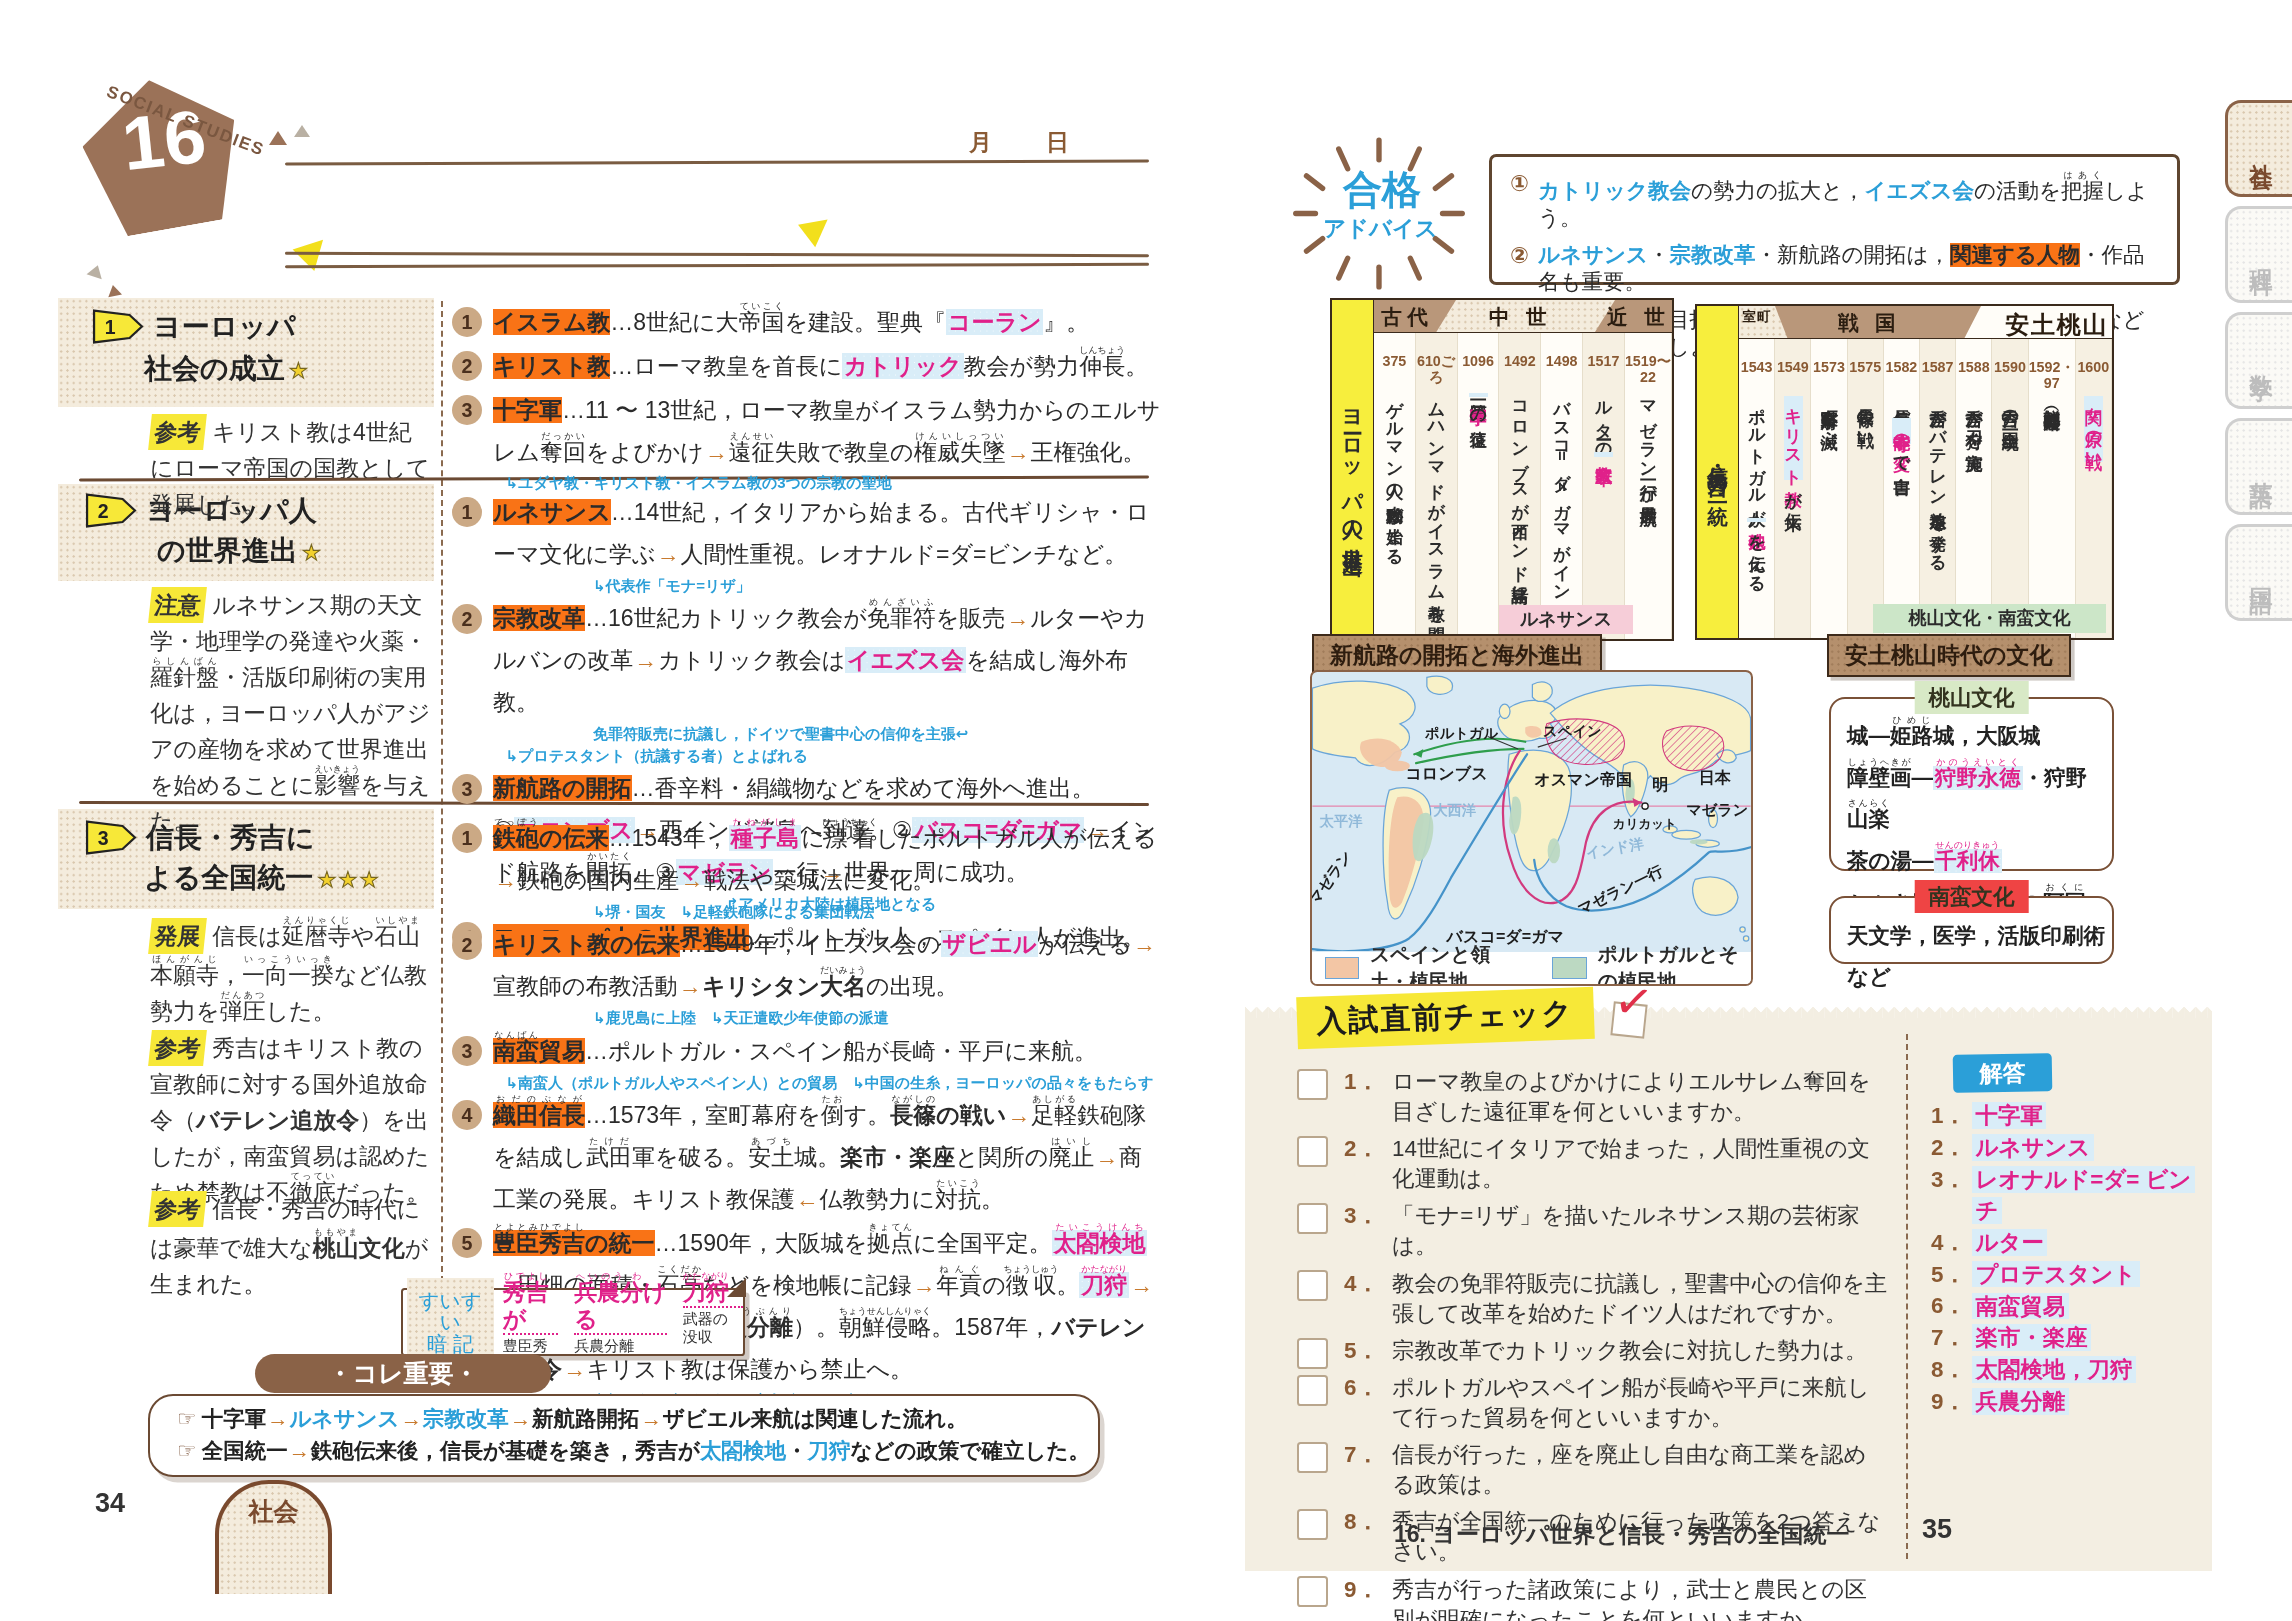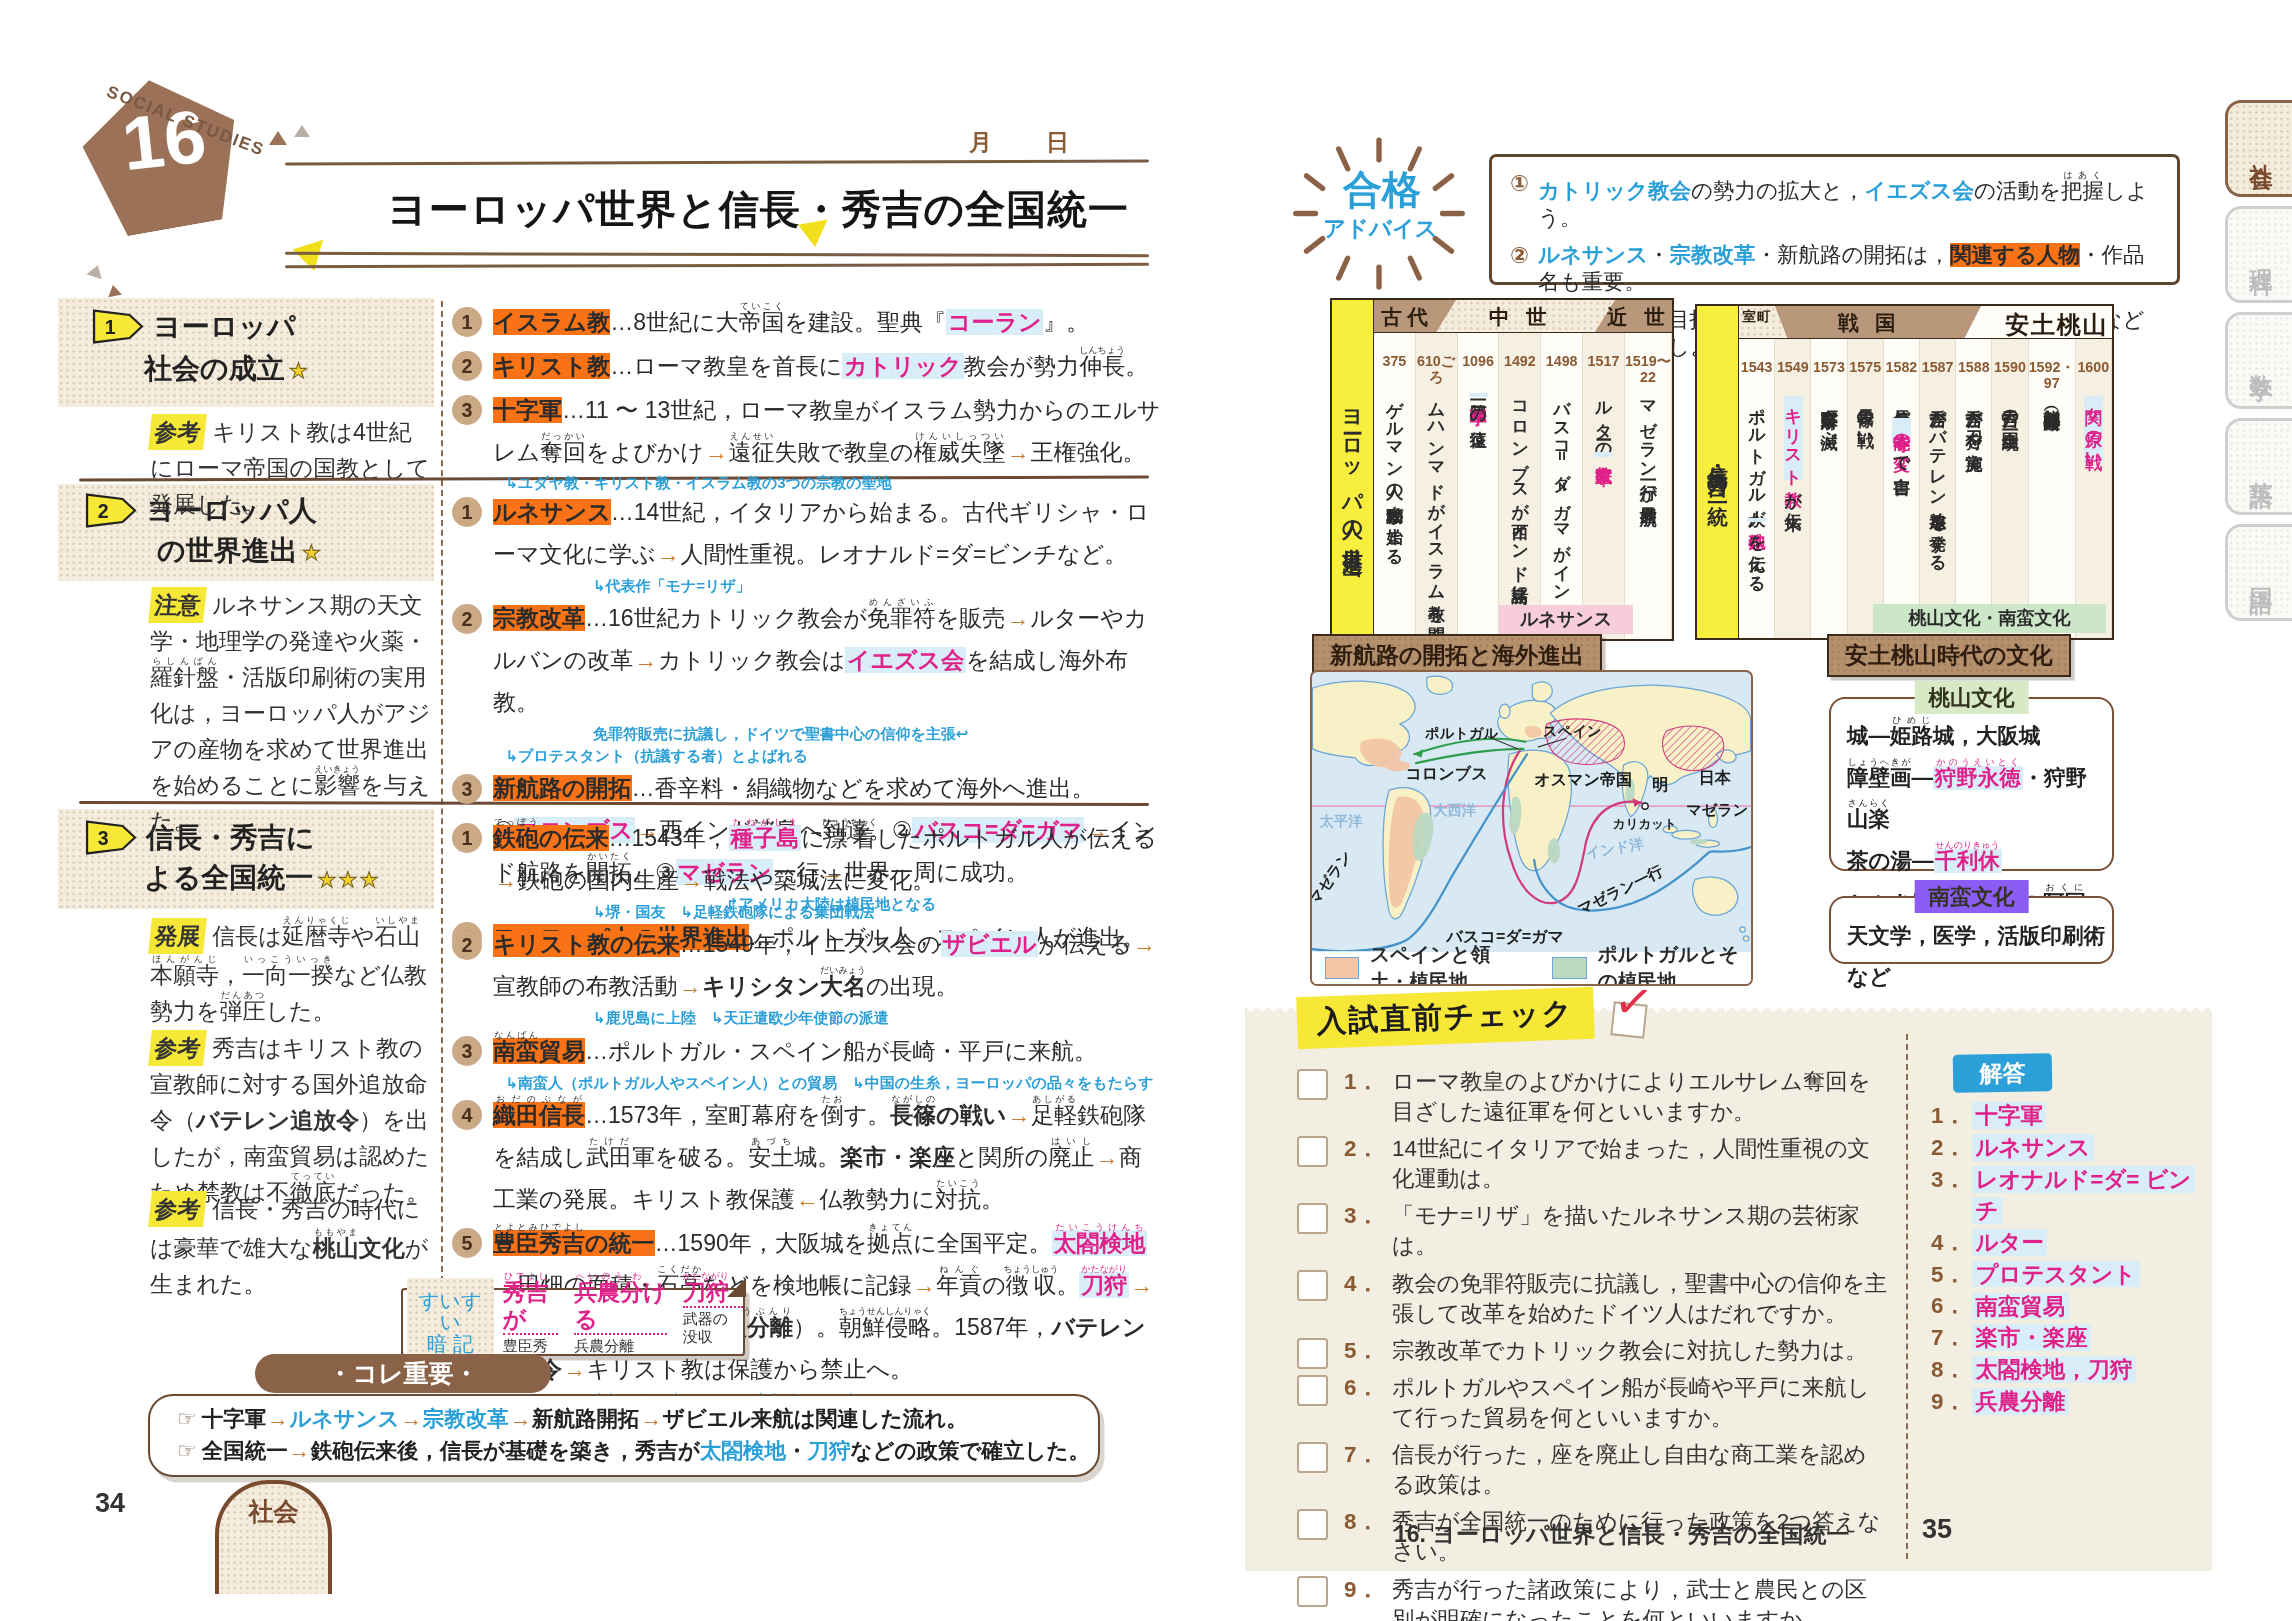--- a/index.html
+++ b/index.html
@@ -113,21 +113,20 @@
   <div class="abs tri" style="left:269px;top:131px;border-left:9px solid transparent;border-right:9px solid transparent;border-bottom:14.3px solid #9b7258;"></div>
   <div class="abs tri" style="left:294px;top:125px;border-left:8px solid transparent;border-right:8px solid transparent;border-bottom:12.5px solid #b9b0a3;"></div>
   <div class="abs tri" style="left:88px;top:265px;border-left:8px solid transparent;border-right:8px solid transparent;border-bottom:12.5px solid #b9b0a3;transform:rotate(18deg);"></div>
   <div class="abs tri" style="left:107px;top:285px;border-left:7.2px solid transparent;border-right:7.2px solid transparent;border-bottom:11.6px solid #9b7258;transform:rotate(-12deg);"></div>
   <div class="abs tri" style="left:296px;top:244px;border-top:27px solid #f2df1c;border-left:14.3px solid transparent;border-right:18px solid transparent;transform:rotate(-18deg);"></div>
   <div class="abs tri" style="left:800px;top:222px;border-top:25px solid #f2df1c;border-left:13.4px solid transparent;border-right:17px solid transparent;transform:rotate(-10deg);"></div>
 
   <div class="abs title-line" style="left:285px;top:161px;width:864px;transform:rotate(-.2deg);"></div>
   <span class="abs date-lbl" style="left:969px;top:127px;">月</span>
   <span class="abs date-lbl" style="left:1046px;top:127px;">日</span>
-  <div class="abs page-title">ヨーロッパ世界と信長・秀吉の全国統一</div>
   <div class="abs title-line" style="left:285px;top:253px;width:864px;transform:rotate(.15deg);"></div>
   <div class="abs title-line" style="left:285px;top:264px;width:864px;transform:rotate(-.15deg);"></div>
 
   <div class="abs dotbg" style="left:58px;top:298px;width:376px;height:109px;">
     <div class="flagrow" style="margin:9px 0 0 34px;">
       <svg width="52" height="39" viewBox="0 0 58 44">
         <polygon points="2,4 42,9 56,22 42,35 2,40" fill="#f7e838" stroke="#222" stroke-width="2.5"></polygon>
         <text x="14" y="30" font-size="22" font-weight="800" fill="#222">1</text>
       </svg>
       <span class="sec-title">ヨーロッパ</span>
@@ -445,21 +444,21 @@
 
   <div class="abs banner" style="left:1827px;top:634px;">安土桃山時代の文化</div>
   <div class="abs cbox" style="left:1829px;top:697px;width:285px;height:174px;padding:16px 0 0 16px;box-sizing:border-box;">
     <div class="clabel" style="background:#d8e9c6;">桃山文化</div>
     <div class="citem">城—<ruby>姫路<rt>ひめじ</rt></ruby>城，大阪城</div>
     <div class="citem"><ruby>障壁画<rt>しょうへきが</rt></ruby>—<span class="kw"><ruby>狩野永徳<rt>かのうえいとく</rt></ruby></span>・狩野<ruby>山楽<rt>さんらく</rt></ruby></div>
     <div class="citem">茶の湯—<span class="kw"><ruby>千利休<rt>せんのりきゅう</rt></ruby></span></div>
     <div class="citem">かぶき踊り—<ruby>出雲<rt>いずも</rt></ruby>の<ruby>阿国<rt>おくに</rt></ruby></div>
   </div>
   <div class="abs cbox" style="left:1829px;top:896px;width:285px;height:68px;padding:18px 0 0 16px;box-sizing:border-box;">
-    <div class="clabel" style="background:#8b5cf6;text-align:center;">南蛮文化</div>
+    <div class="clabel" style="background:#ef4444;text-align:center;">南蛮文化</div>
     <div class="citem">天文学，医学，活版印刷術など</div>
   </div>
 
   <div class="abs quiz" style="left:1245px;top:1018px;width:967px;height:553px;">
     <div class="zz"></div>
     <div class="abs" style="left:661px;top:16px;bottom:12.5px;border-left:2.7px dashed #8a6a4f;"></div>
     <div class="abs" style="left:52px;top:49px;width:591px;">
       <div class="qrow"><span class="qbox"></span><span class="qnum">1．</span><span>ローマ教皇のよびかけによりエルサレム奪回を目ざした遠征軍を何といいますか。</span></div>
       <div class="qrow"><span class="qbox"></span><span class="qnum">2．</span><span>14世紀にイタリアで始まった，人間性重視の文化運動は。</span></div>
       <div class="qrow"><span class="qbox"></span><span class="qnum">3．</span><span>「モナ=リザ」を描いたルネサンス期の芸術家は。</span></div>

